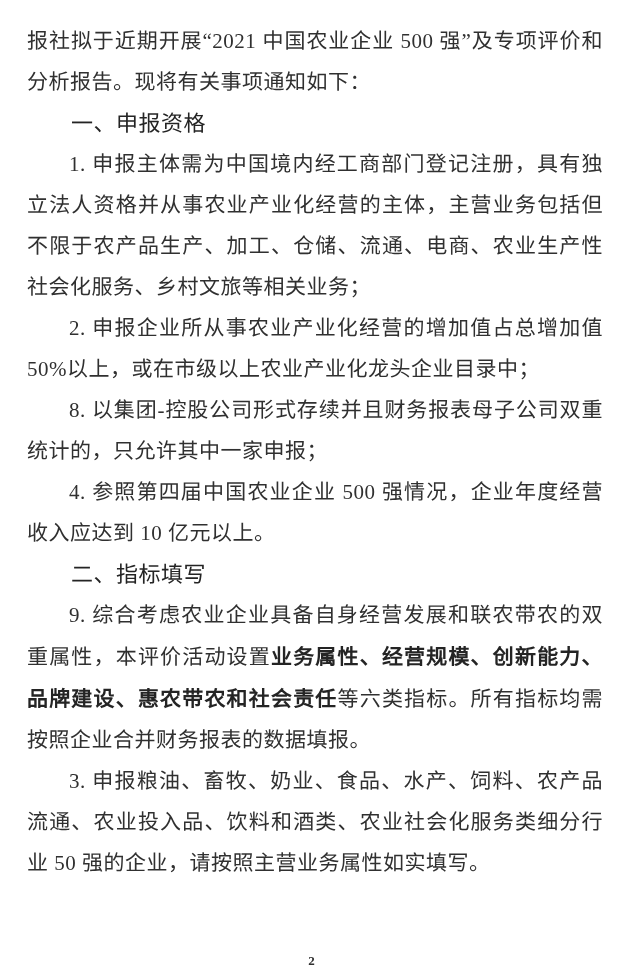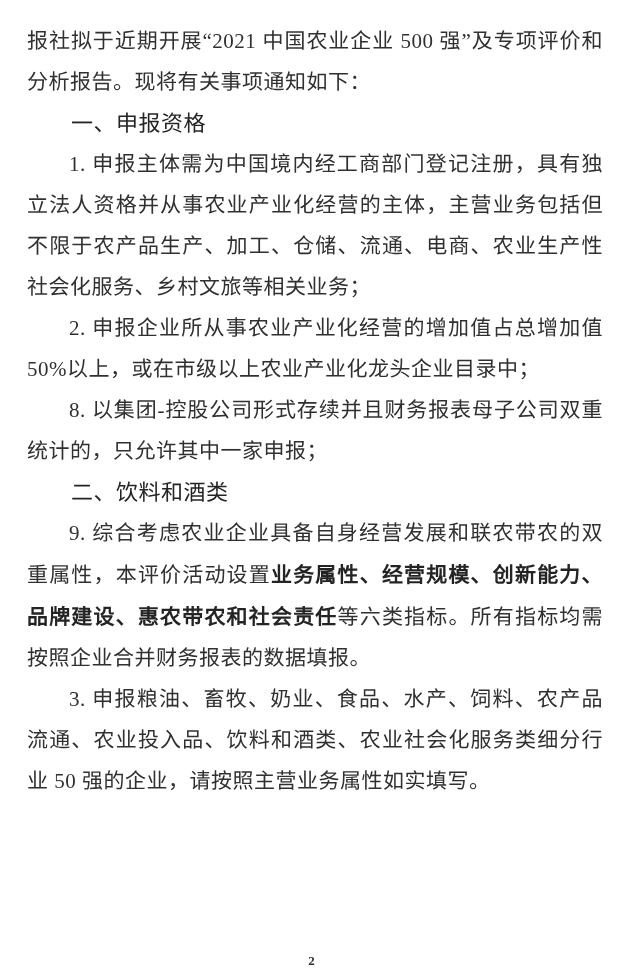--- a/index.html
+++ b/index.html
@@ -59,20 +59,21 @@
 </head>
 <body>
 
 <div class="page">
   <main class="doc" id="doc-body">
       <p class=""><span>报社拟于近期开展“2021 中国农业企业 500 强”及专项评价和分析报告。现将有关事项通知如下：</span></p>
       <p class="section-heading"><span>一、申报资格</span></p>
       <p class="para-indent"><span>1. 申报主体需为中国境内经工商部门登记注册，具有独立法人资格并从事农业产业化经营的主体，主营业务包括但不限于农产品生产、加工、仓储、流通、电商、农业生产性社会化服务、乡村文旅等相关业务；</span></p>
       <p class="para-indent"><span>2. 申报企业所从事农业产业化经营的增加值占总增加值 50%以上，或在市级以上农业产业化龙头企业目录中；</span></p>
       <p class="para-indent"><span>8. 以集团-控股公司形式存续并且财务报表母子公司双重统计的，只允许其中一家申报；</span></p>
-      <p class="section-heading"><span>二、饮料和酒类</span></p>
+      <p class="para-indent"><span>4. 参照第四届中国农业企业 500 强情况，企业年度经营收入应达到 10 亿元以上。</span></p>
+      <p class="section-heading"><span>二、指标填写</span></p>
       <p class="para-indent"><span>9. 综合考虑农业企业具备自身经营发展和联农带农的双重属性，本评价活动设置</span><span class="bold-run">业务属性、经营规模、创新能力、品牌建设、惠农带农和社会责任</span><span>等六类指标。所有指标均需按照企业合并财务报表的数据填报。</span></p>
       <p class="para-indent"><span>3. 申报粮油、畜牧、奶业、食品、水产、饲料、农产品流通、农业投入品、饮料和酒类、农业社会化服务类细分行业 50 强的企业，请按照主营业务属性如实填写。</span></p>
     </main>
   <footer class="page-footer">
     <span>2</span>
   </footer>
 </div>
 
 </body></html>

